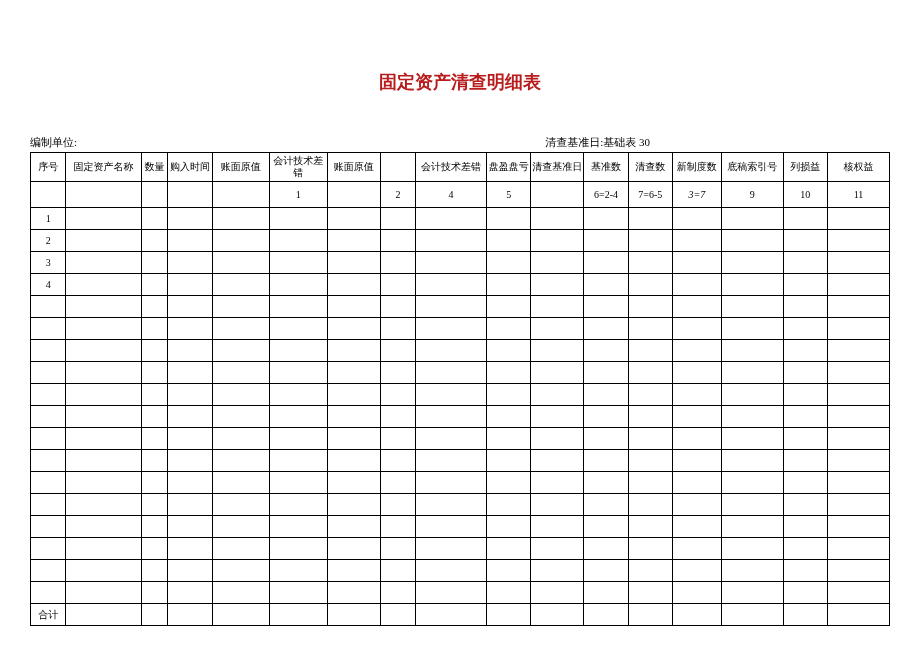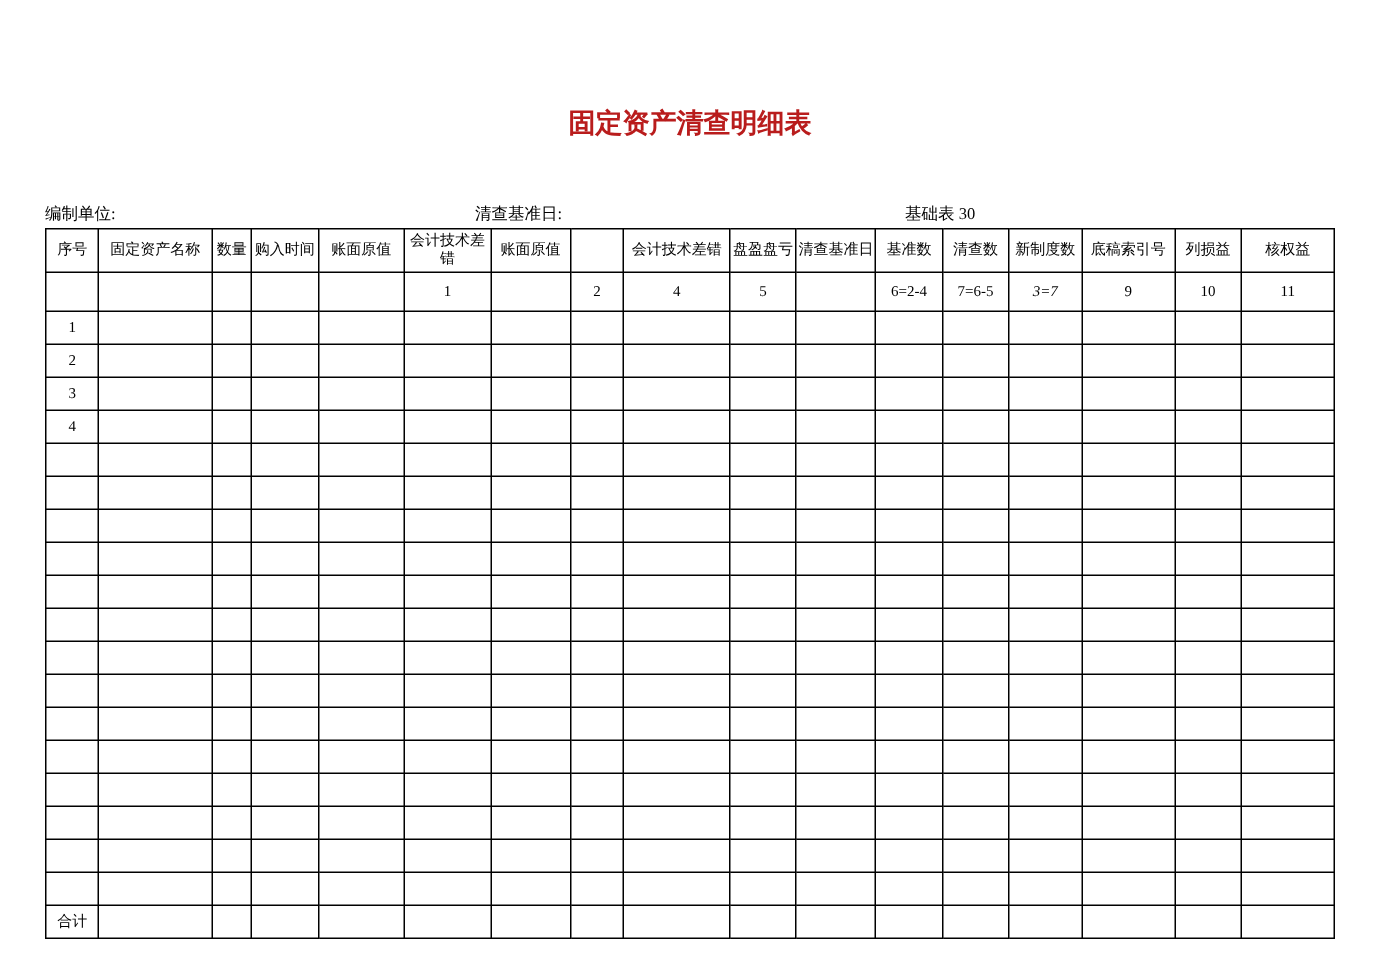--- a/index.html
+++ b/index.html
@@ -18,21 +18,21 @@
       margin-bottom: 18px;
     }
     .meta-row {
       display: flex;
       justify-content: space-between;
       font-size: 11px;
       margin-bottom: 2px;
       margin-top: 41px;
     }
     .meta-left { flex: 1; text-align: left; }
-    .meta-center { flex: 1; text-align: left; }
+    .meta-center { flex: 1; text-align: right; }
     .meta-right { flex: 1; }
     table {
       border-collapse: collapse;
       width: 100%;
       table-layout: fixed;
       padding-left: 24px;
     }
     th, td {
       border: 1px solid #000;
       text-align: center;

